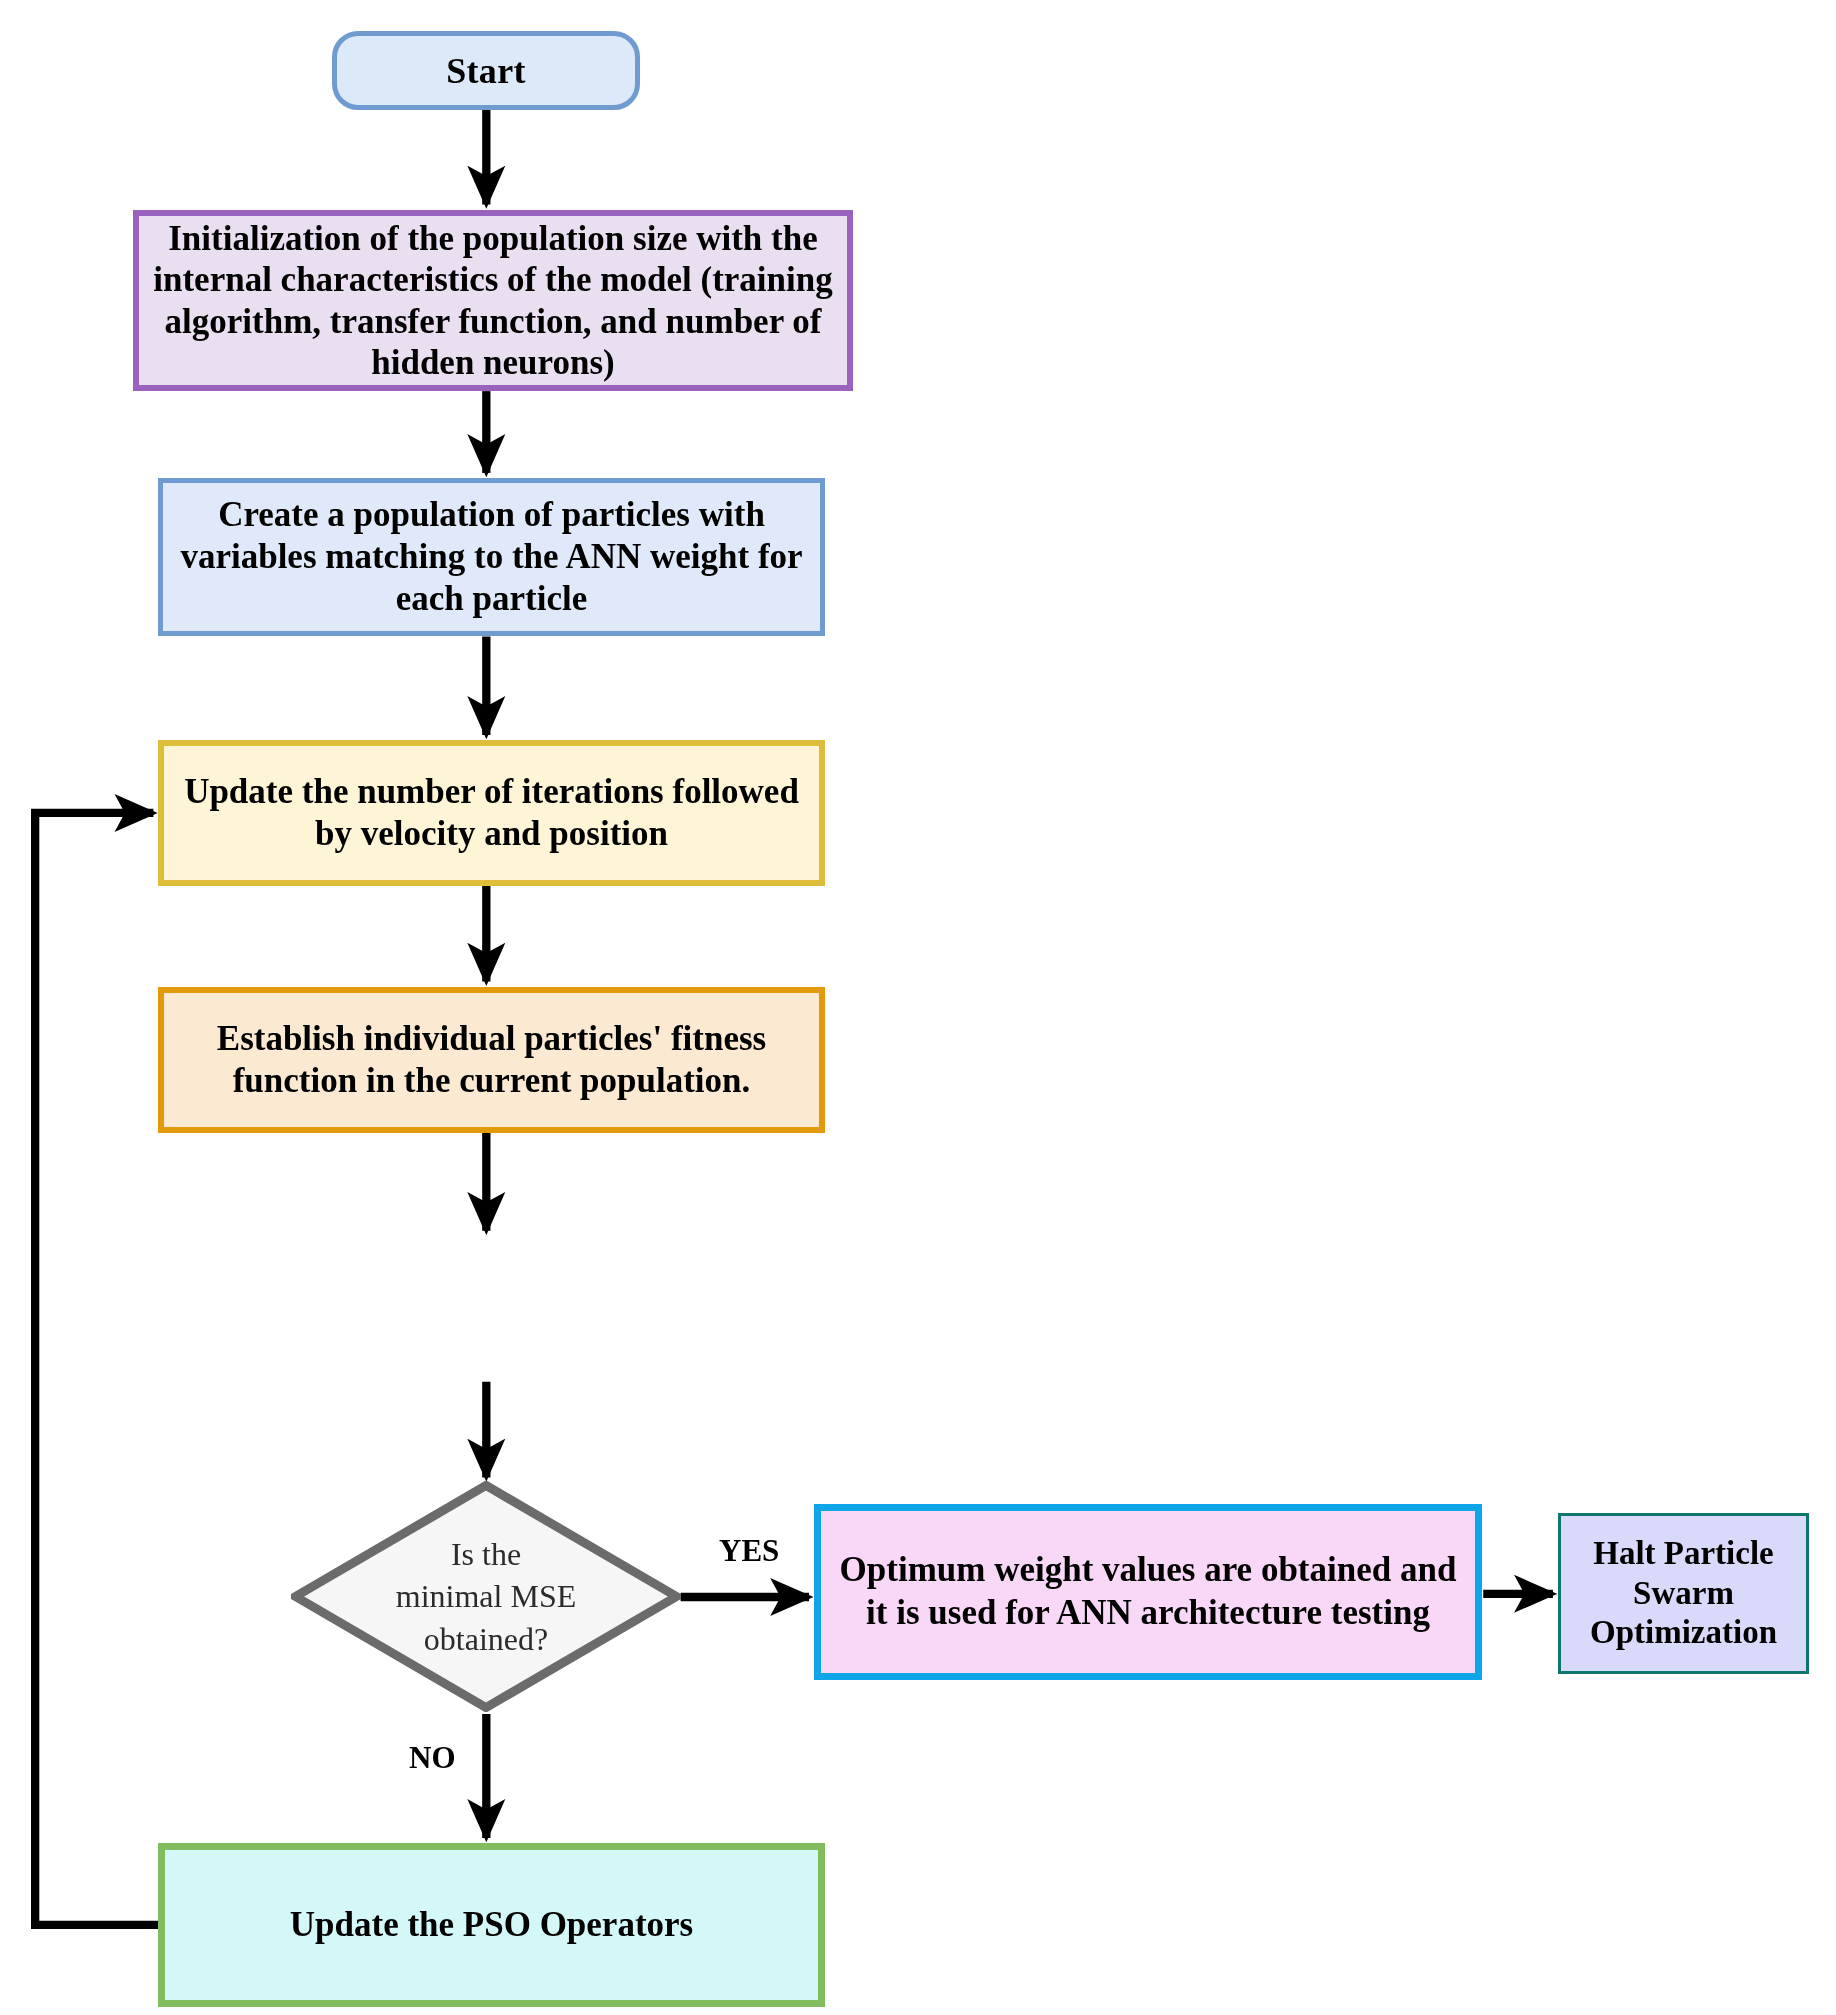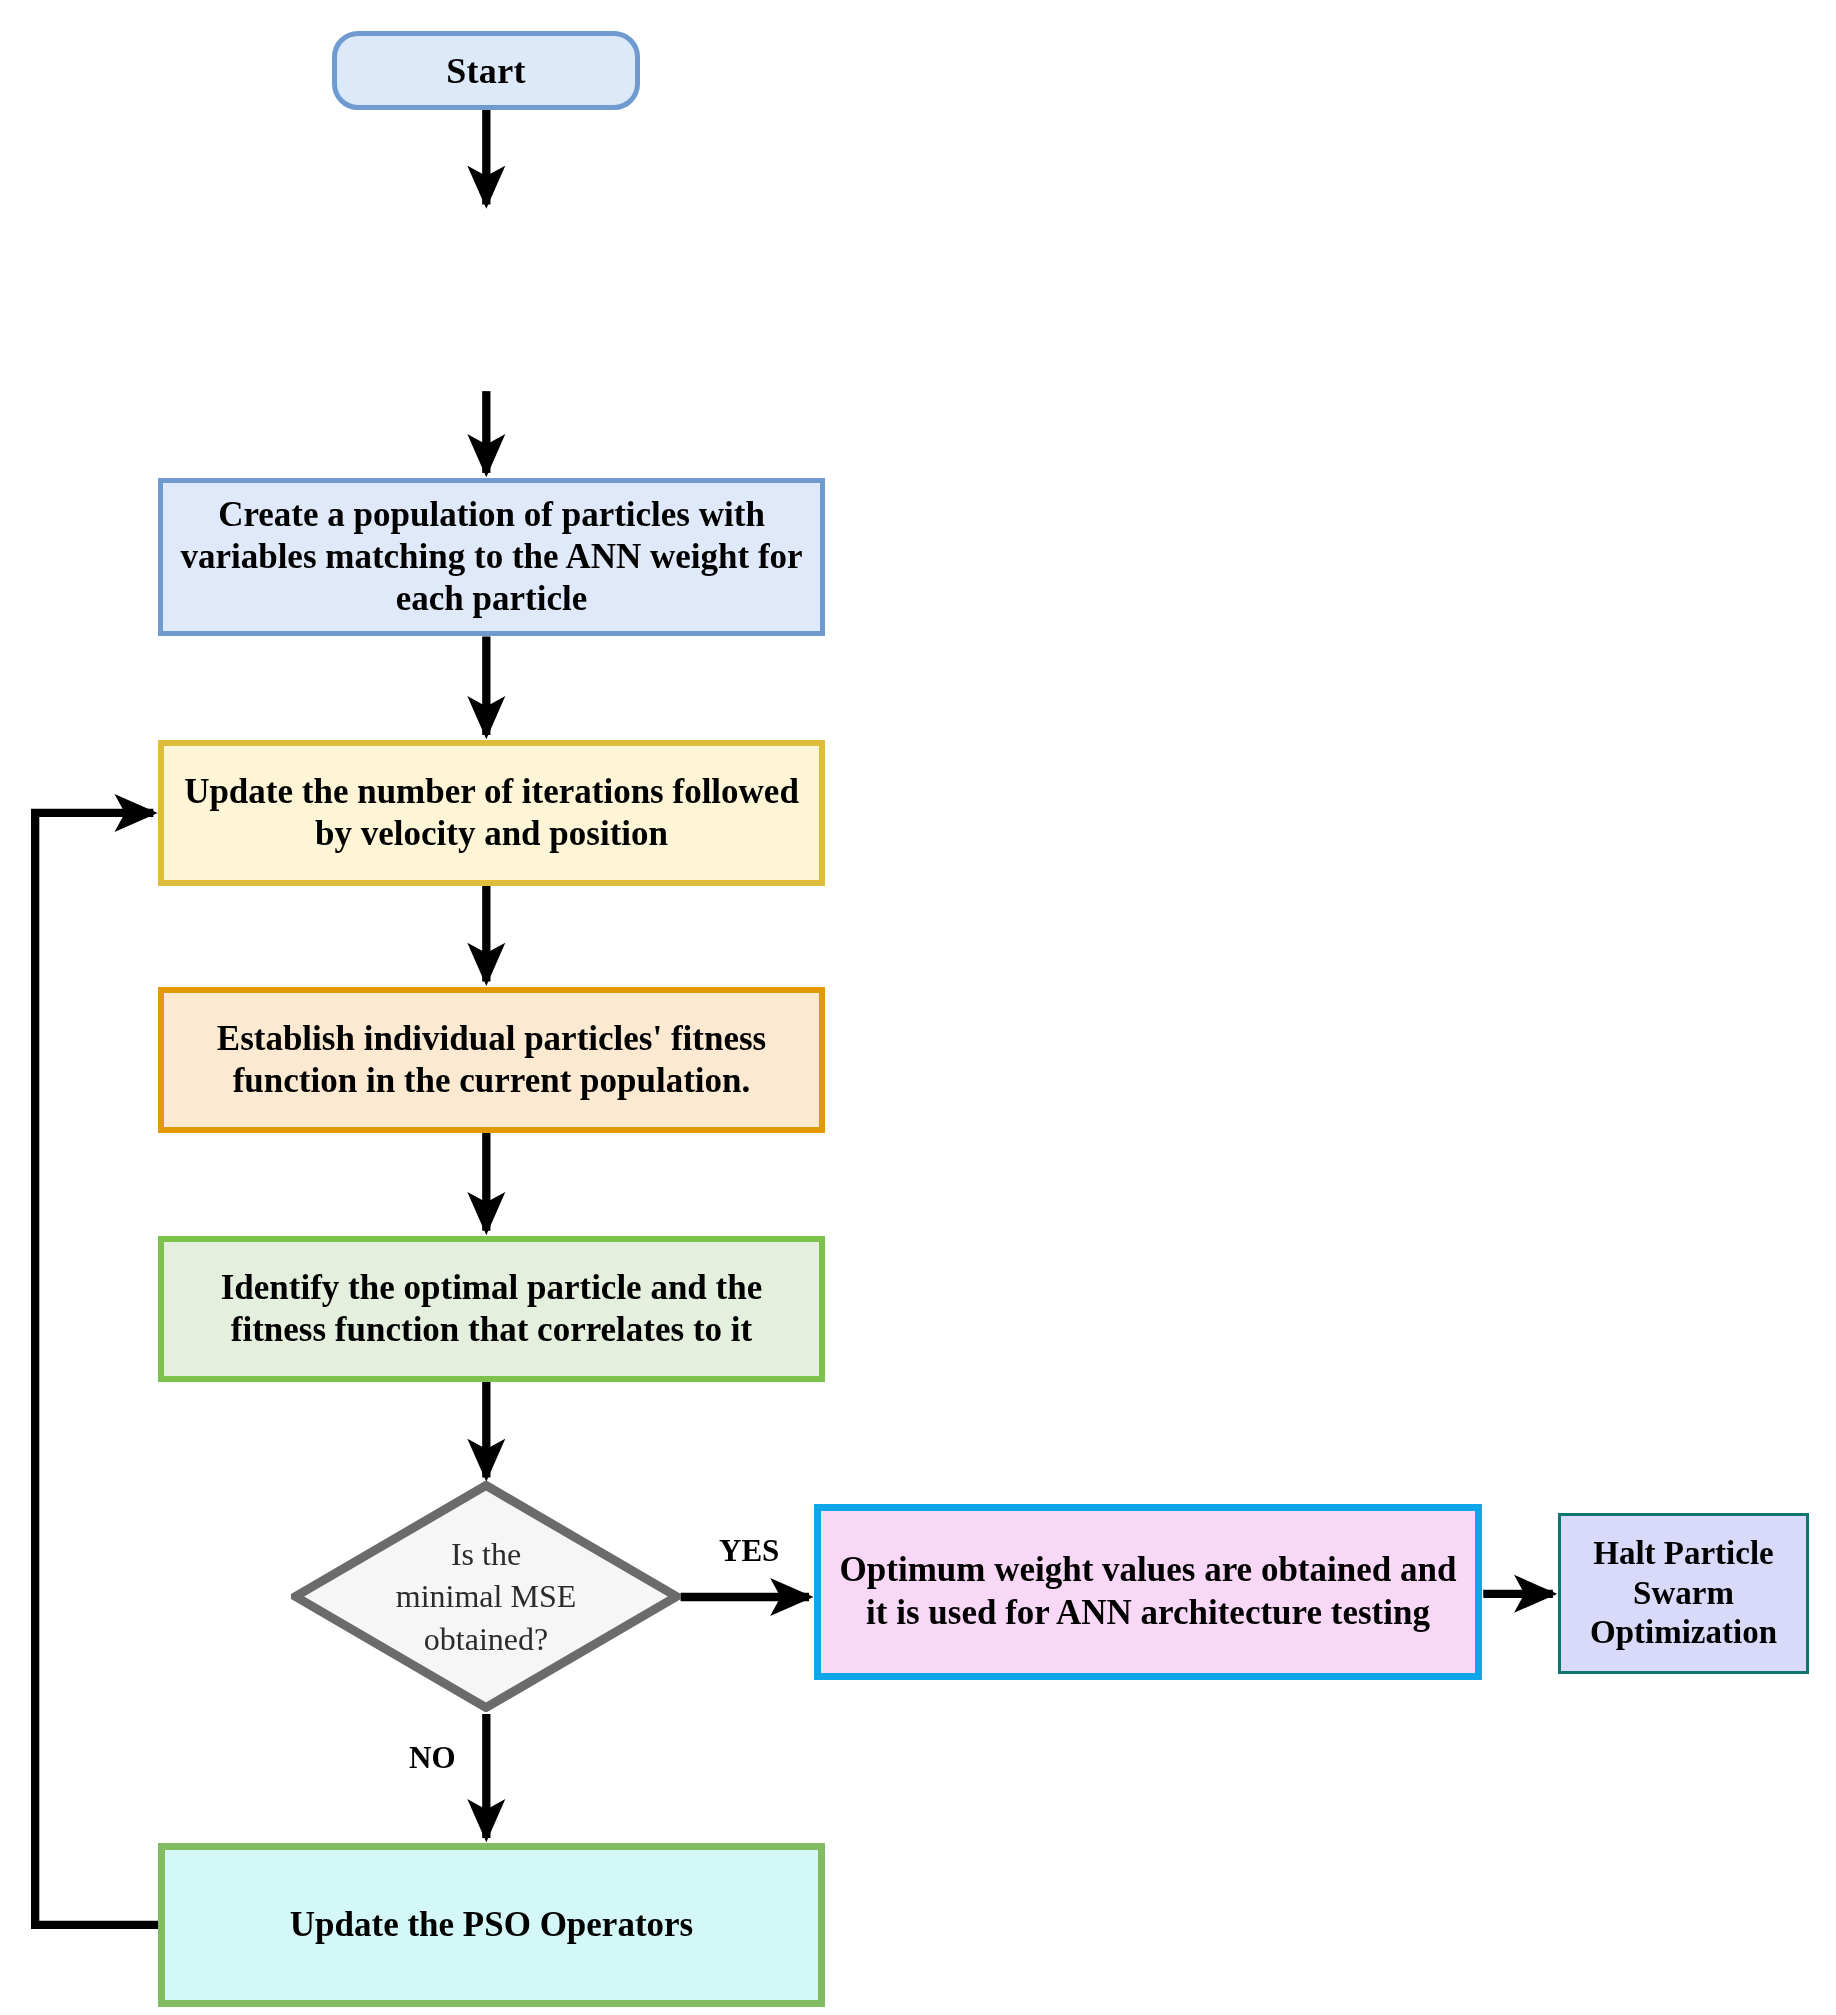--- a/index.html
+++ b/index.html
@@ -202,36 +202,36 @@
 
     <line x1="761" y1="2682" x2="761" y2="2876" stroke="#000000" stroke-width="13" marker-end="url(#arrow)"></line>
 
     <polyline points="248,3012 55,3012 55,1272 240,1272" fill="none" stroke="#000000" stroke-width="13" marker-end="url(#arrow)"></polyline>
   </svg>
 
   <div class="node" id="node-start">
     <span class="txt">Start</span>
   </div>
 
+  <div class="node" id="node-init">
+    <span class="txt">Initialization of the population size with the internal characteristics of the model (training algorithm, transfer function, and number of hidden neurons)</span>
+  </div>
 
   <div class="node" id="node-create">
     <span class="txt">Create a population of particles with variables matching to the ANN weight for each particle</span>
   </div>
 
   <div class="node" id="node-update-iter">
     <span class="txt">Update the number of iterations followed by velocity and position</span>
   </div>
 
   <div class="node" id="node-fitness">
     <span class="txt">Establish individual particles' fitness function in the current population.</span>
   </div>
 
-  <div class="node" id="node-identify">
-    <span class="txt">Identify the optimal particle and the fitness function that correlates to it</span>
-  </div>
 
   <div class="node" id="node-decision">
     <svg class="diamond-shape" viewBox="0 0 610 362" preserveAspectRatio="none" xmlns="http://www.w3.org/2000/svg">
       <polygon points="305,7 603,181 305,355 7,181" fill="#f6f6f6" stroke="#6b6b6b" stroke-width="14" stroke-linejoin="miter"></polygon>
     </svg>
     <span class="txt">Is the
 minimal MSE
 obtained?</span>
   </div>
 

